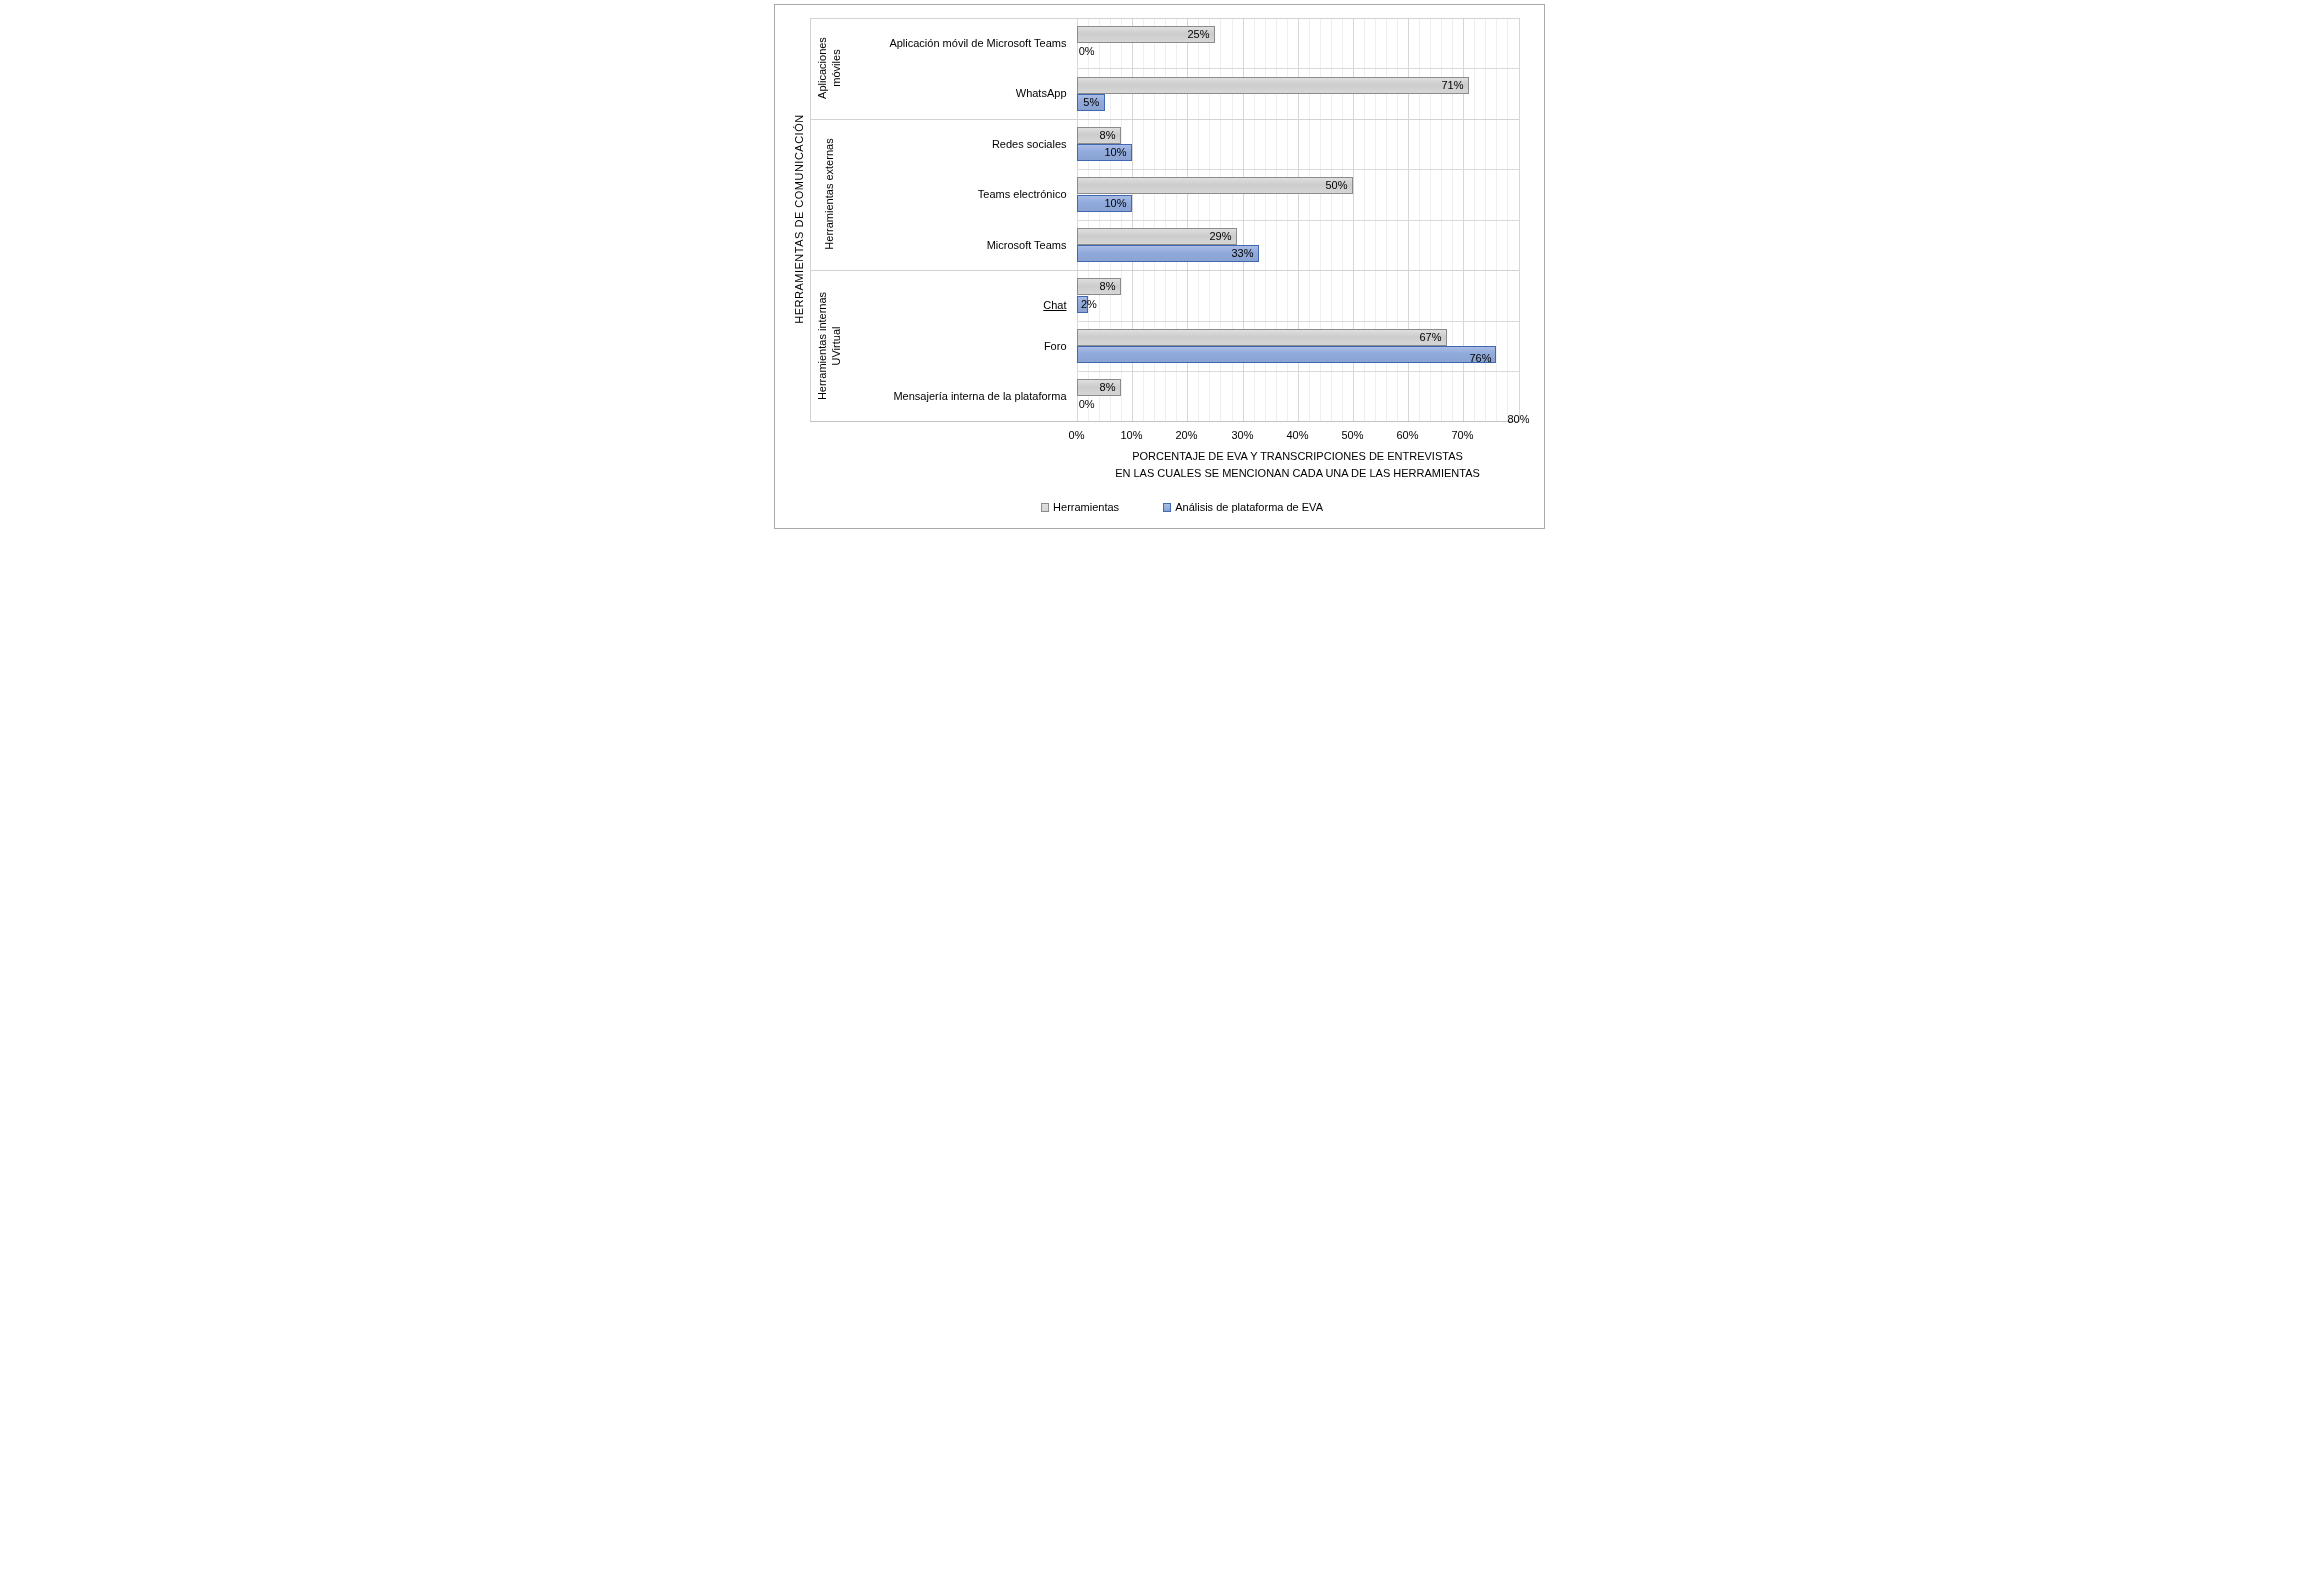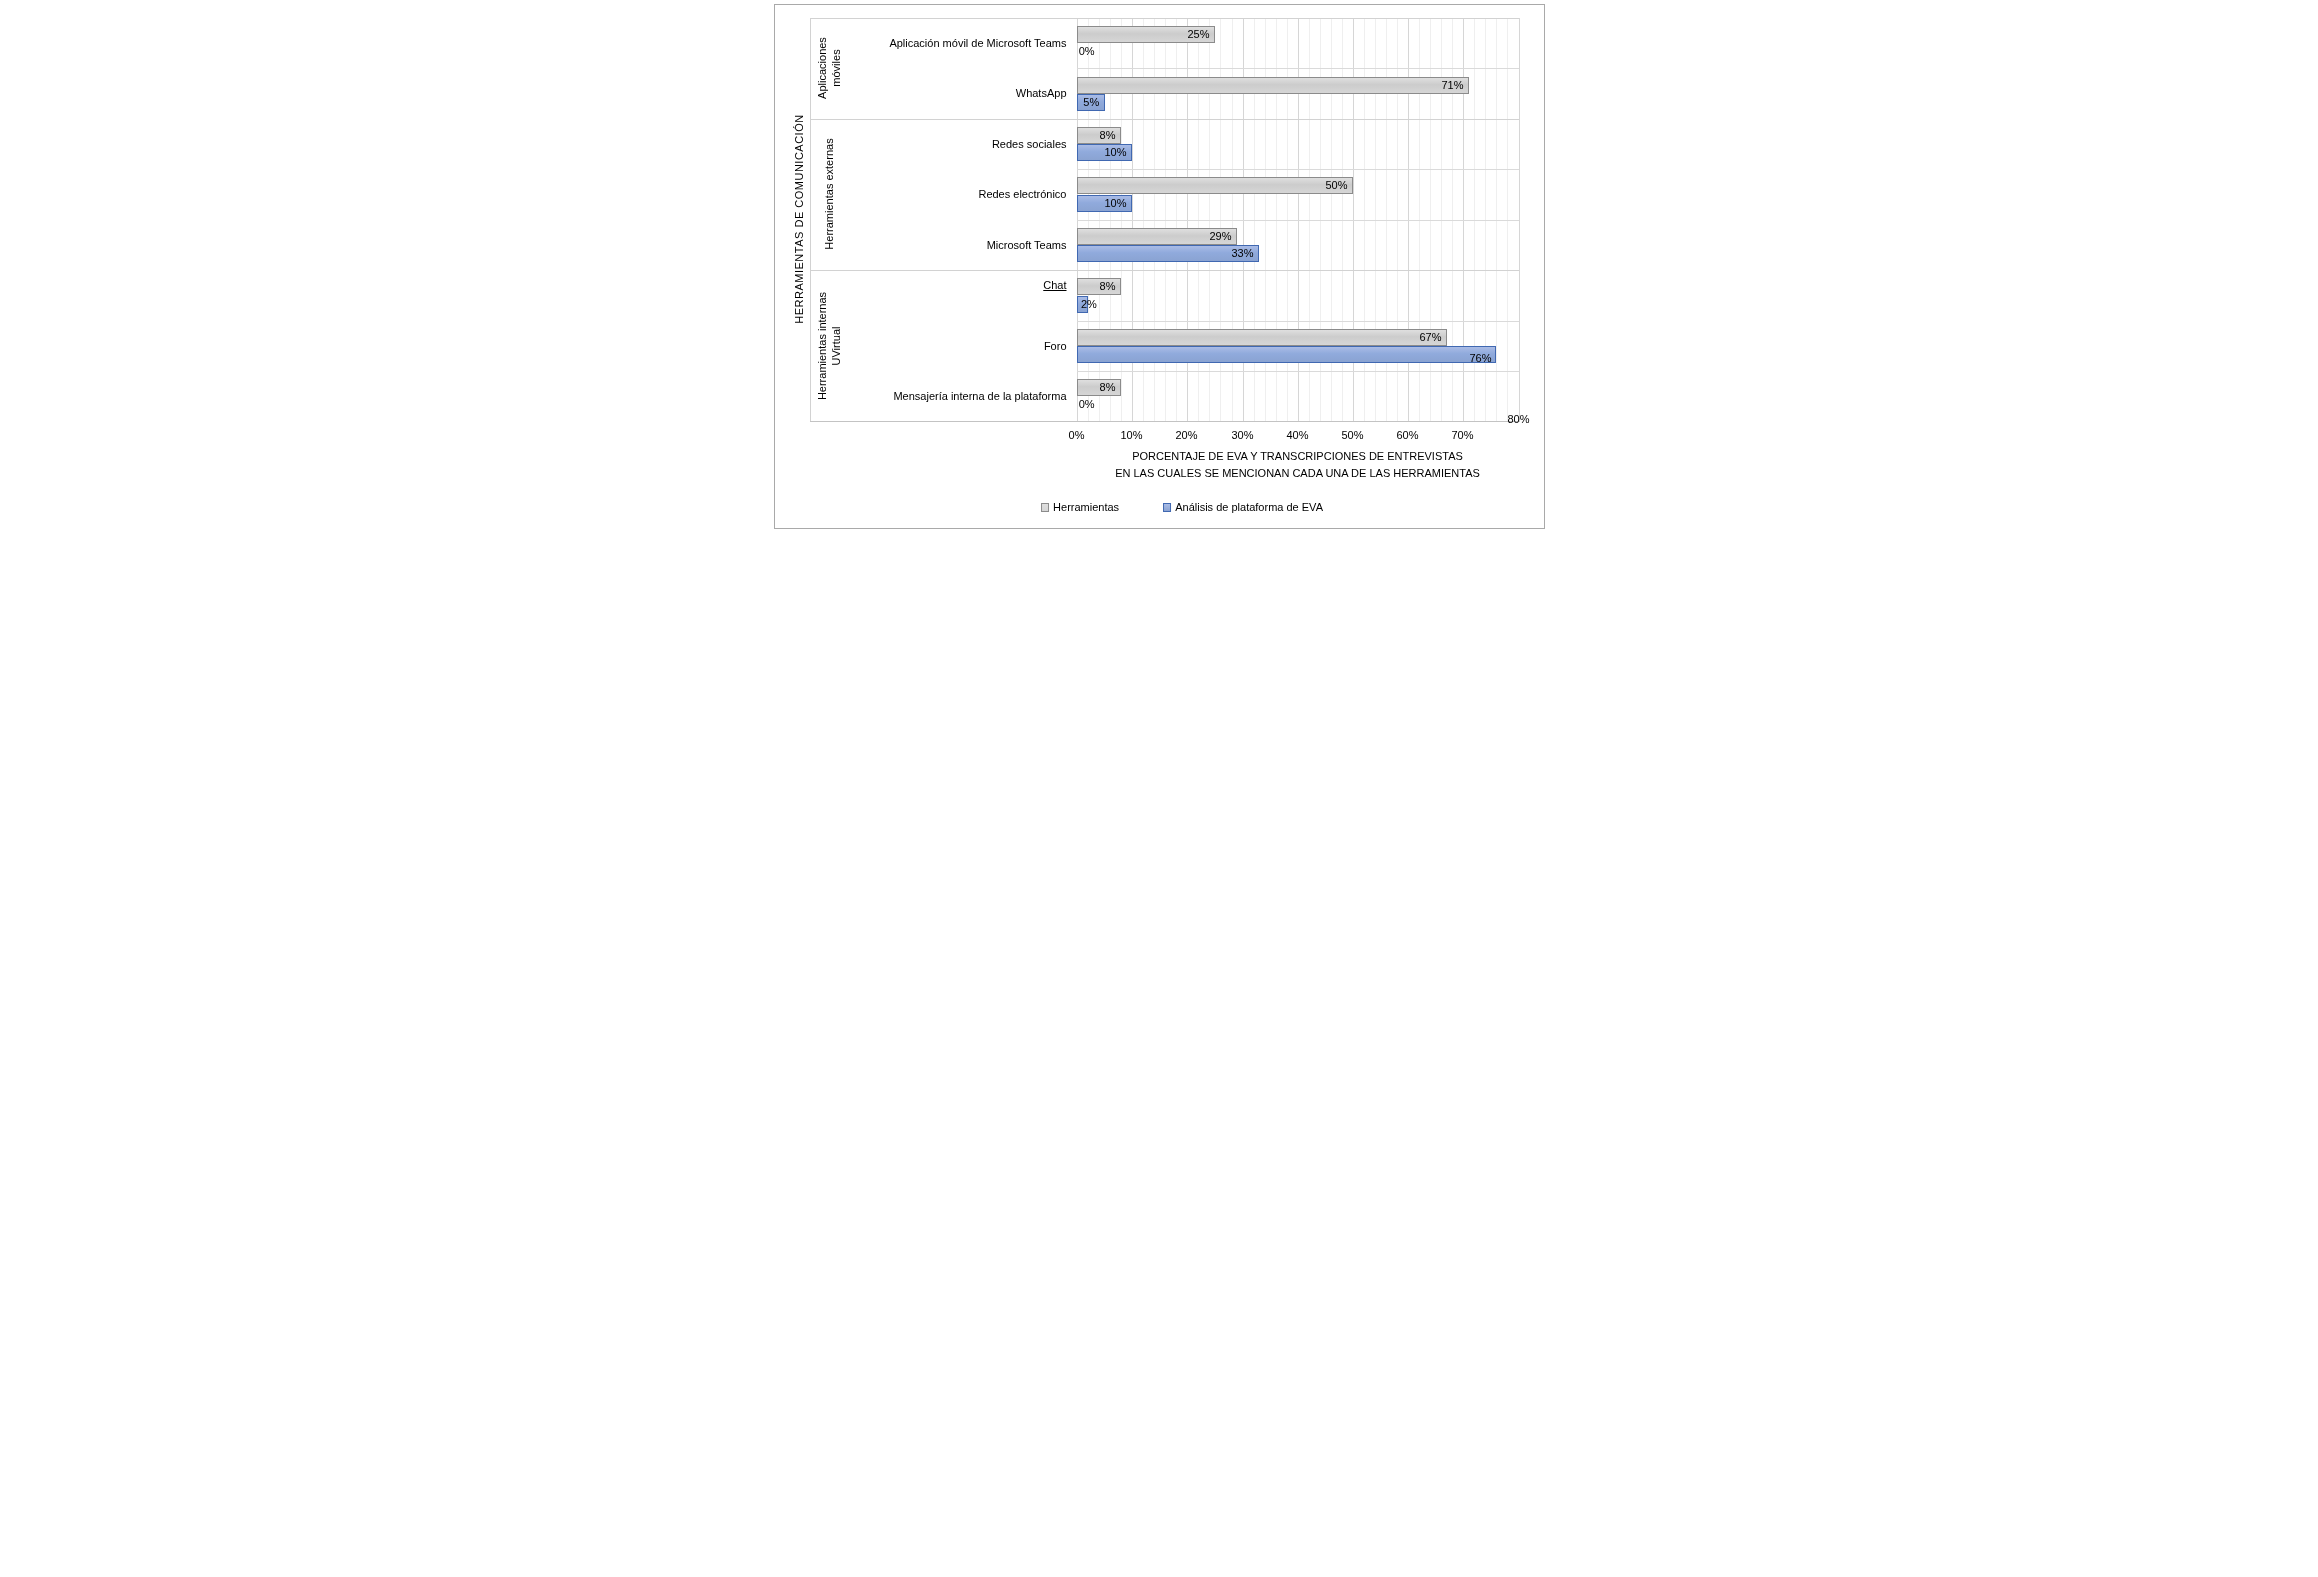--- a/index.html
+++ b/index.html
@@ -149,23 +149,23 @@
     <div class="groupline" style="left: 35px; width: 709px; top: 265px;"></div>
     <div class="groupline" style="left: 35px; width: 709px; top: 416px; height: 1.1px; background: rgb(195, 195, 195);"></div>
     <div class="rot" style="left: 54px; top: 63px; width: 101px;">Aplicaciones
 móviles</div>
     <div class="rot" style="left: 54px; top: 189px; width: 151px;">Herramientas externas</div>
     <div class="rot" style="left: 54px; top: 341px; width: 151px;">Herramientas internas
 UVirtual</div>
     <div class="catlabel" style="left: 70px; width: 222px; top: 38px;">Aplicación móvil de Microsoft Teams</div>
     <div class="catlabel" style="left: 70px; width: 222px; top: 88px;">WhatsApp</div>
     <div class="catlabel" style="left: 70px; width: 222px; top: 139px;">Redes sociales</div>
-    <div class="catlabel" style="left: 70px; width: 222px; top: 189px;">Redes electrónico</div>
+    <div class="catlabel" style="left: 70px; width: 222px; top: 189px;">Teams electrónico</div>
     <div class="catlabel" style="left: 70px; width: 222px; top: 240px;">Microsoft Teams</div>
-    <div class="catlabel" style="left: 70px; width: 222px; top: 280px; text-decoration: underline;">Chat</div>
+    <div class="catlabel" style="left: 70px; width: 222px; top: 300px; text-decoration: underline;">Chat</div>
     <div class="catlabel" style="left: 70px; width: 222px; top: 341px;">Foro</div>
     <div class="catlabel" style="left: 70px; width: 222px; top: 391px;">Mensajería interna de la plataforma</div>
     <div class="ticklabel" style="left: 302px; top: 424px;">0%</div>
     <div class="ticklabel" style="left: 357px; top: 424px;">10%</div>
     <div class="ticklabel" style="left: 412px; top: 424px;">20%</div>
     <div class="ticklabel" style="left: 468px; top: 424px;">30%</div>
     <div class="ticklabel" style="left: 523px; top: 424px;">40%</div>
     <div class="ticklabel" style="left: 578px; top: 424px;">50%</div>
     <div class="ticklabel" style="left: 633px; top: 424px;">60%</div>
     <div class="ticklabel" style="left: 688px; top: 424px;">70%</div>

